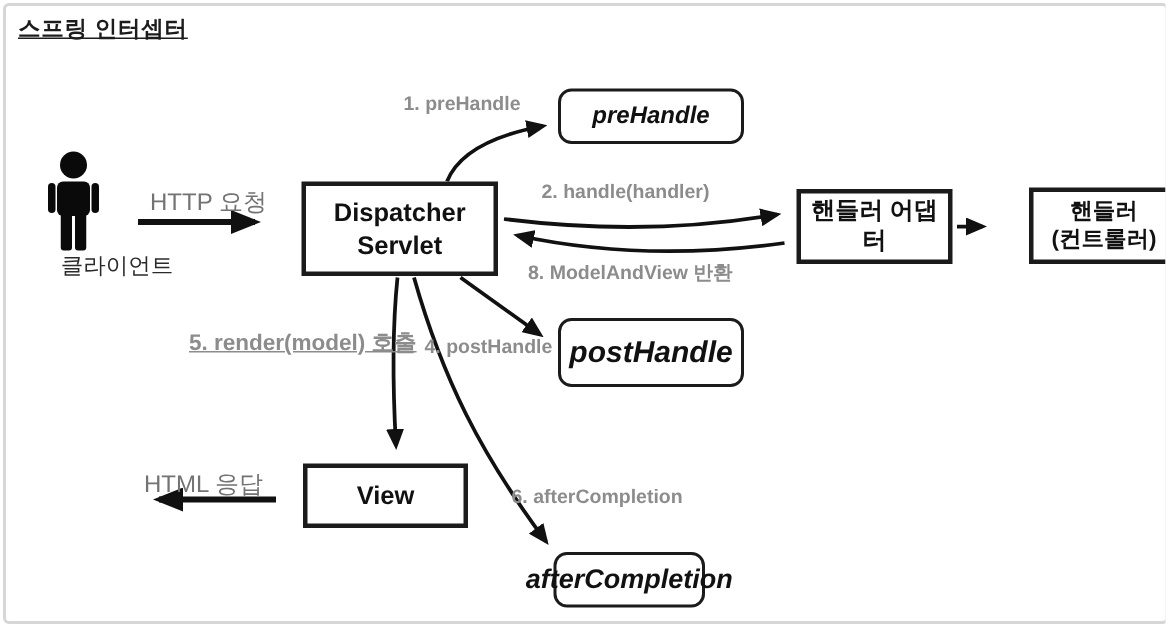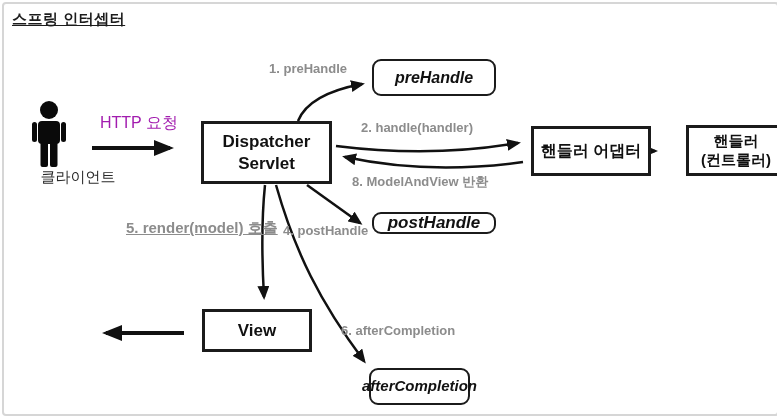--- a/index.html
+++ b/index.html
@@ -27,40 +27,41 @@
     text-align:center;
     background:#ffffff;
     border:3px solid #1b1b1b;
     color:#111;font-weight:bold;
     box-sizing:border-box;
     line-height:1.25;
   }
   .node.rounded{border-width:2.5px;border-radius:9px;font-style:italic;}
   .node-dispatcher{left:197px;top:117px;width:131px;height:63px;font-size:17px;}
   .node-prehandle{left:368px;top:55px;width:124px;height:37px;font-size:16px;}
-  .node-adapter{left:527px;top:122px;width:120px;height:50px;font-size:16px;}
+  .node-adapter{left:527px;top:122px;width:104px;height:50px;font-size:16px;}
   .node-handler{left:663px;top:121px;width:100px;height:51px;font-size:15px;margin-left:19px;}
-  .node-posthandle{left:368px;top:208px;width:124px;height:22px;font-size:17px;}
+  .node-posthandle{left:368px;top:208px;width:124px;height:46px;font-size:20px;}
   .node-view{left:198px;top:305px;width:110px;height:43px;font-size:17px;}
-  .node-aftercompletion{left:365px;top:364px;width:101px;height:37px;font-size:15px;}
+  .node-aftercompletion{left:365px;top:364px;width:101px;height:37px;font-size:18px;}
   .step-label{
     position:absolute;
     font-size:13px;font-weight:bold;color:#8c8c8c;
     white-space:nowrap;
   }
   .lbl-step1{left:265px;top:57px;}
   .lbl-step2{left:357px;top:116px;}
   .lbl-step3{left:348px;top:169px;}
   .lbl-step4{left:279px;top:219px;}
   .lbl-step5{left:122px;top:215px;font-size:15px;text-decoration:underline;}
   .lbl-step6{left:337px;top:319px;}
   .io-label{
     position:absolute;
-    font-size:16px;color:#a21caf;font-weight:normal;
+    font-size:16px;color:#737373;font-weight:normal;
     white-space:nowrap;
+    margin-top:12px;
   }
   .lbl-http{left:96px;top:109px;}
   .lbl-html{left:92px;top:297px;}
   .client-label{
     position:absolute;left:8px;top:164px;width:84px;
     text-align:center;font-size:15px;color:#2a2a2a;margin-left:24px;
   }
 </style>
 </head>
 <body>
@@ -103,20 +104,21 @@
     <path d="M272,181 C291,248 316,298 360,357" stroke="#111" stroke-width="2.5" fill="none" marker-end="url(#ah)"></path>
 
     <path d="M180,329 L102,329" stroke="#111" stroke-width="4" fill="none" marker-end="url(#ahBig)"></path>
   </svg>
 
   <div class="abs diagram-title">스프링 인터셉터</div>
 
   <div class="client-label">클라이언트</div>
 
   <div class="io-label lbl-http">HTTP 요청</div>
+  <div class="io-label lbl-html">HTML 응답</div>
 
   <div class="node node-dispatcher">
     <div>
       <div>Dispatcher</div>
       <div>Servlet</div>
     </div>
   </div>
 
   <div class="node rounded node-prehandle">preHandle</div>
 

